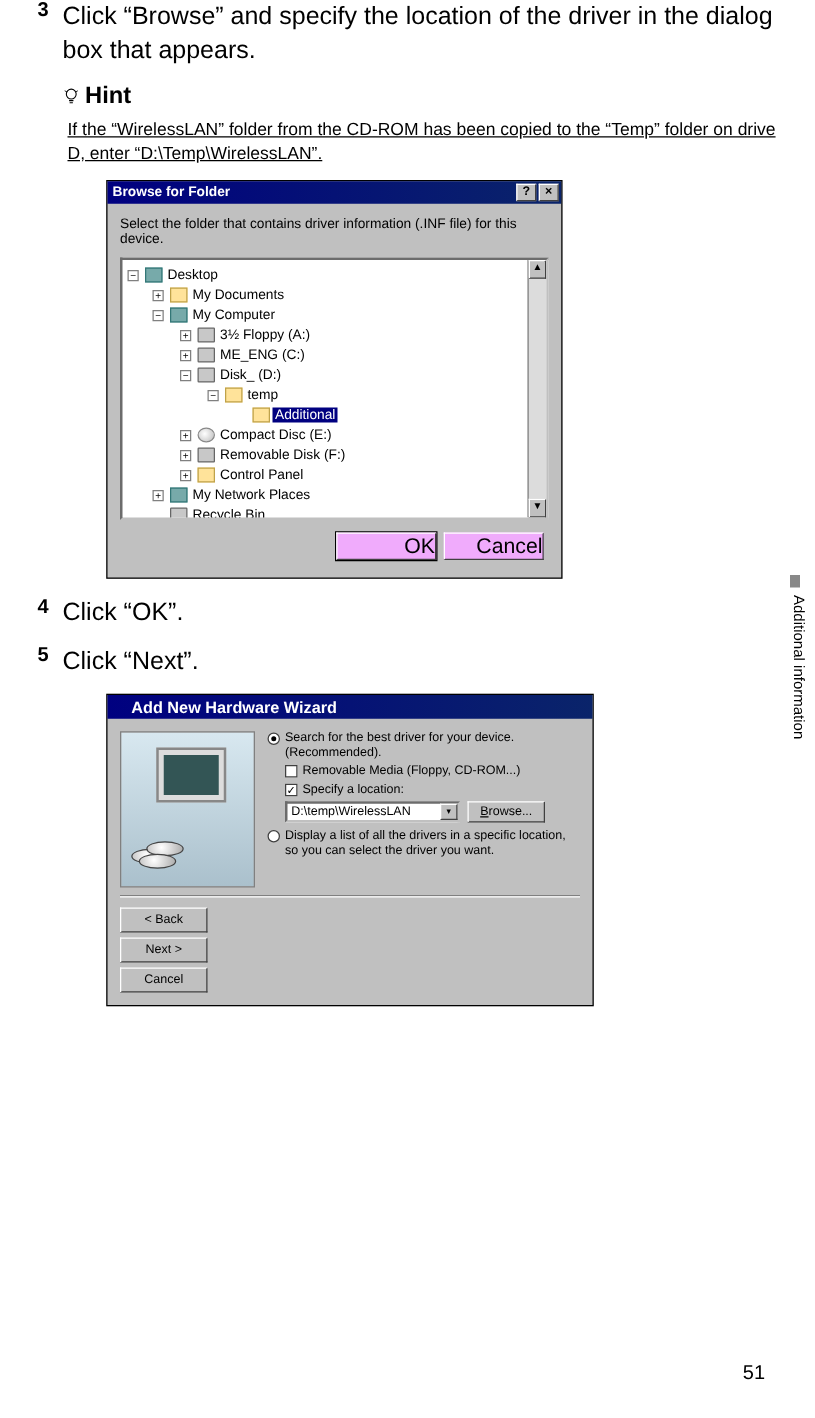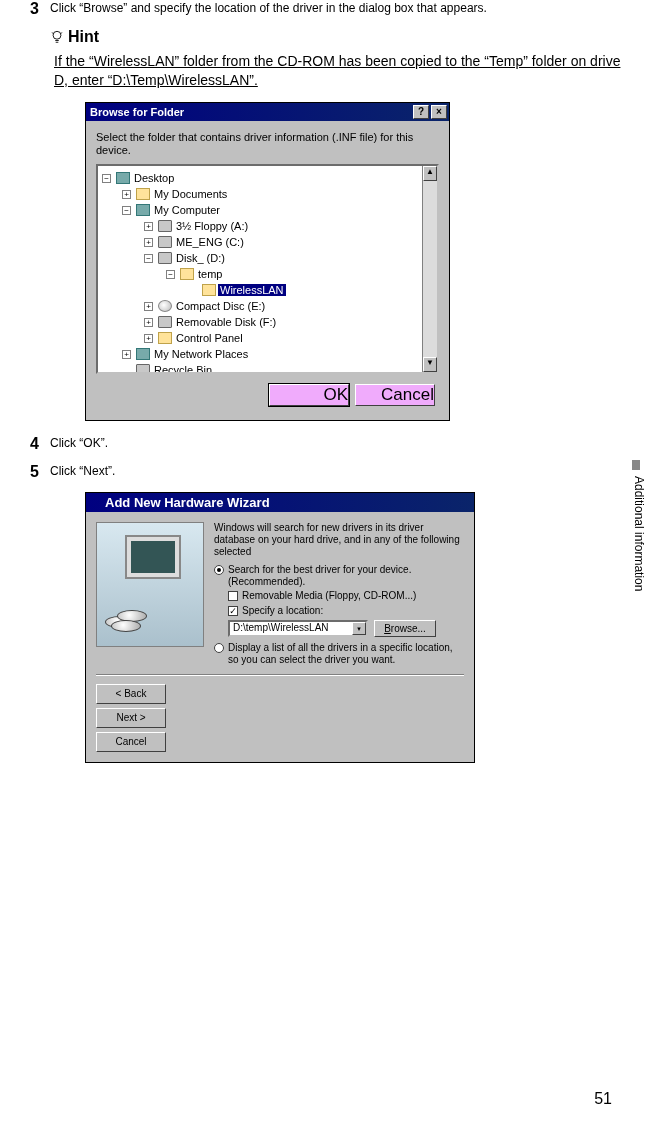--- a/index.html
+++ b/index.html
@@ -8,23 +8,23 @@
     height: 1134px;
     background: #fff;
     font-family: Arial, Helvetica, sans-serif;
     color: #000;
     position: relative;
     padding: 0 30px 0 30px;
     overflow: hidden;
   }
   .step { margin-bottom: 12px; }
   .step-num { font-weight: bold; float: left; width: 20px; }
-  .step-text { margin-left: 20px; font-size: 12px; line-height: 1.35; }
+  .step-text { margin-left: 20px; font-size: 20px; line-height: 1.35; }
   .hint-block { margin-left: 20px; margin-top: 10px; margin-bottom: 6px; }
-  .hint-row { display: flex; align-items: center; gap: 4px; font-weight: bold; font-size: 16px; }
+  .hint-row { display: flex; align-items: center; gap: 4px; font-weight: bold; font-size: 19px; }
   .hint-icon { width: 14px; height: 14px; }
   .hint-body { margin-left: 24px; font-size: 14px; line-height: 1.35; margin-bottom: 12px; text-decoration: underline; }
   .side-tab {
     position: absolute;
     right: 0;
     top: 470px;
     width: 20px;
     height: 160px;
     background: #fff;
   }
@@ -331,21 +331,21 @@
           <span class="node-label">Disk_ (D:)</span>
         </div>
         <div class="tree-row indent3">
           <div class="expander">−</div>
           <div class="node-icon folder"></div>
           <span class="node-label">temp</span>
         </div>
         <div class="tree-row indent4">
           <span class="noexp"></span>
           <div class="node-icon folder"></div>
-          <span class="node-label selected">WirelessLAN</span>
+          <span class="node-label selected">Additional</span>
         </div>
         <div class="tree-row indent2">
           <div class="expander">+</div>
           <div class="node-icon cd"></div>
           <span class="node-label">Compact Disc (E:)</span>
         </div>
         <div class="tree-row indent2">
           <div class="expander">+</div>
           <div class="node-icon drive"></div>
           <span class="node-label">Removable Disk (F:)</span>
@@ -393,21 +393,20 @@
   <div class="wiz-body">
     <div class="wiz-img">
       <div class="monitor"></div>
       <div class="discstack">
         <div class="disc d1"></div>
         <div class="disc d2"></div>
         <div class="disc d3"></div>
       </div>
     </div>
     <div class="wiz-right">
-      <div class="wiz-msg">Windows will search for new drivers in its driver database on your hard drive, and in any of the following selected</div>
       <div class="radio-row">
         <div class="radio checked"></div>
         <div>Search for the best driver for your device. (Recommended).</div>
       </div>
       <div class="check-row">
         <div class="check"></div>
         <div>Removable Media (Floppy, CD-ROM...)</div>
       </div>
       <div class="check-row">
         <div class="check">✓</div>

